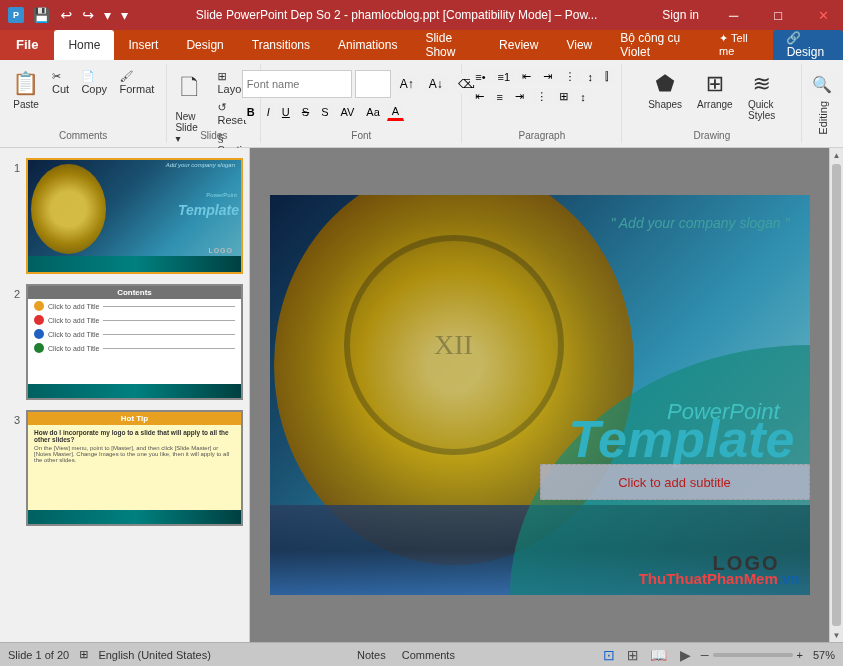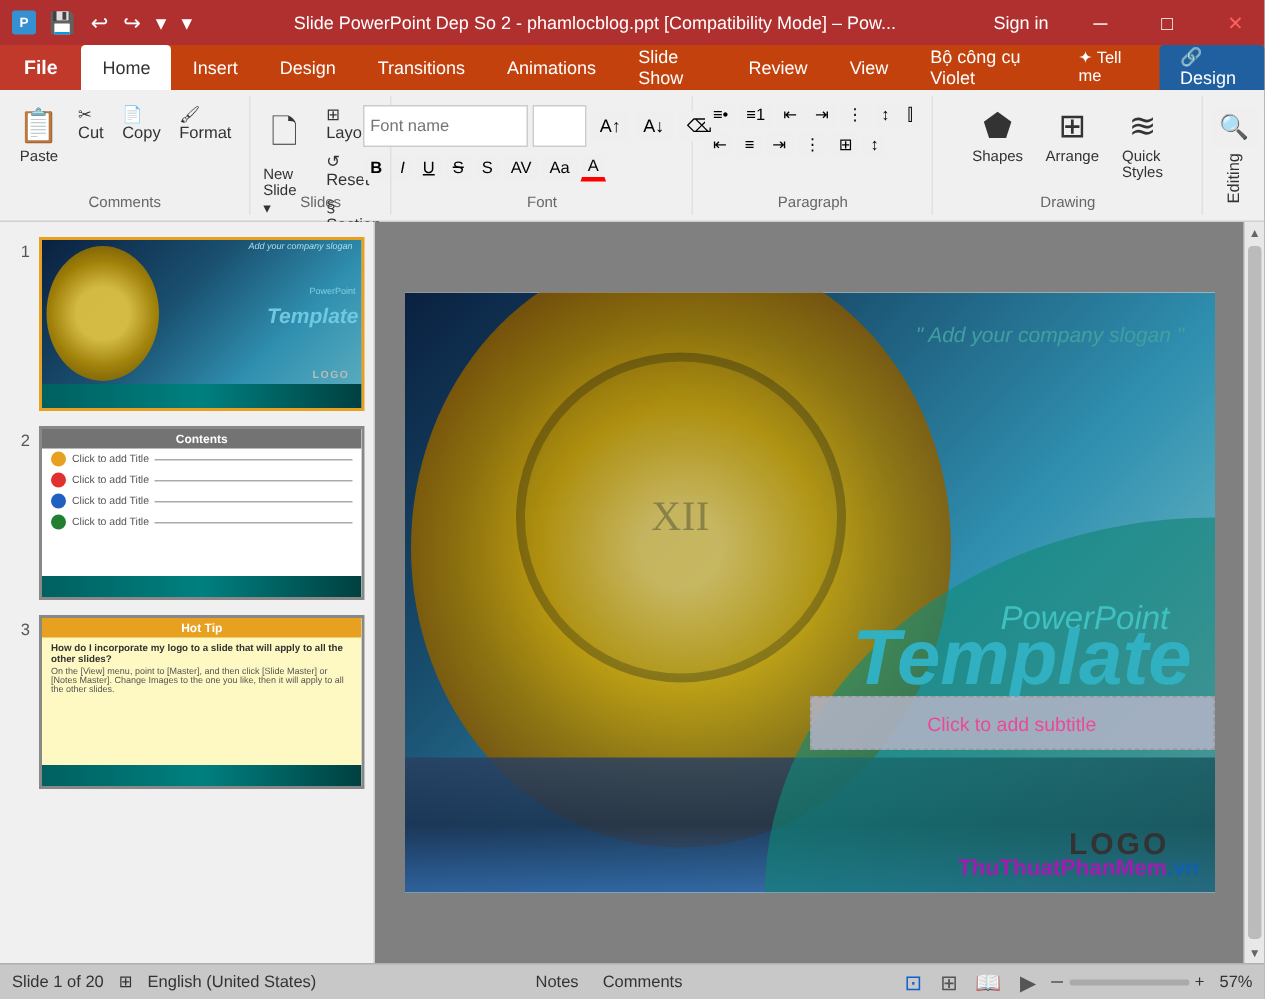--- a/index.html
+++ b/index.html
@@ -139,21 +139,21 @@
     .canvas-slogan { position: absolute; top: 20px; right: 20px; color: #40a0a0; font-size: 14px; font-style: italic; }
     .canvas-pp-label { position: absolute; right: 30px; top: 55%; transform: translateY(-60%); color: #40c0c0; font-size: 22px; font-style: italic; }
     .canvas-template-label { position: absolute; right: 15px; top: 55%; transform: translateY(-10%); color: #30b0c0; font-size: 52px; font-style: italic; font-weight: bold; }
     .canvas-subtitle-bar {
       position: absolute;
       bottom: 95px;
       right: 0; left: 270px;
       height: 36px;
       background: rgba(180,180,200,0.85);
       display: flex; align-items: center; justify-content: center;
-      color: #ec4899; font-size: 13px;
+      color: #b91c1c; font-size: 13px;
       border: 1px dashed #999;
     }
     .canvas-logo { position: absolute; bottom: 20px; right: 30px; color: #333; font-size: 20px; font-weight: bold; letter-spacing: 2px; }
 
     
     .scrollbar-v { width: 14px; background: #e8e8e8; display: flex; flex-direction: column; border-left: 1px solid #ccc; }
     .scrollbar-btn { height: 14px; display: flex; align-items: center; justify-content: center; font-size: 8px; cursor: pointer; color: #666; }
     .scrollbar-thumb { flex: 1; margin: 2px; background: #bbb; border-radius: 3px; }
 
     
@@ -423,21 +423,21 @@
 
           <div class="canvas-template-label">Template</div>
 
           <div class="canvas-subtitle-bar">
             <span>Click to add subtitle</span>
           </div>
 
           <div class="canvas-logo">LOGO</div>
 
           <div class="watermark">
-            <span style="color:#a21caf;margin-left:12px;">ThuThuatPhanMem</span><span class="blue">.vn</span>
+            <span style="color:#ef4444;margin-left:12px;">ThuThuatPhanMem</span><span class="blue">.vn</span>
           </div>
         </div>
       </div>
 
       <div class="scrollbar-v">
         <div class="scrollbar-btn">▲</div>
         <div class="scrollbar-thumb"></div>
         <div class="scrollbar-btn">▼</div>
       </div>
     </div>

